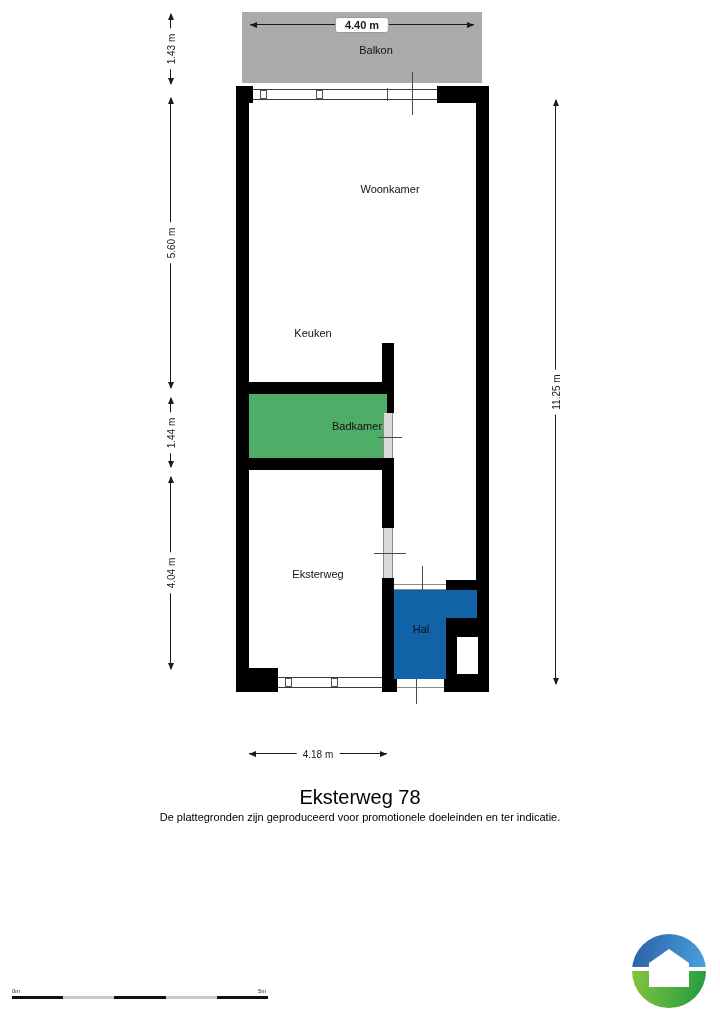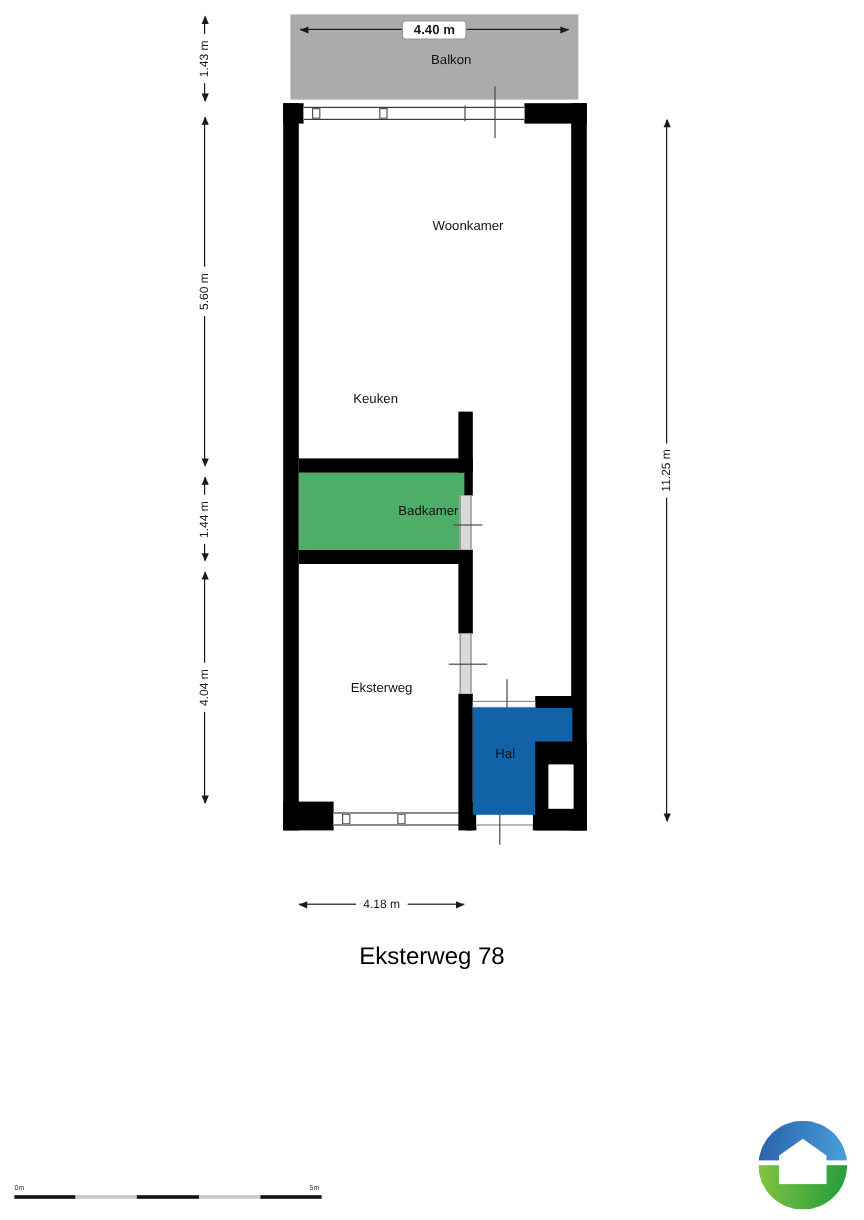--- a/index.html
+++ b/index.html
@@ -119,20 +119,21 @@
   <div class="vdim" style="left:555px;top:100px;height:584px;">
     <span class="dim-label">11.25 m</span>
   </div>
 
   <div class="hdim" style="left:249px;top:753px;width:138px;">
     <span class="dim-label">4.18 m</span>
   </div>
 
   <div class="title" style="top:786px;">Eksterweg 78</div>
   <div class="disclaimer" style="top:811px;">
+    <div>De plattegronden zijn geproduceerd voor promotionele doeleinden en ter indicatie.</div>
   </div>
 
   <div class="scale-label" style="left:12px;top:988px;">0m</div>
   <div class="scale-label" style="left:258px;top:988px;">5m</div>
   <div class="scalebar">
     <span style="background: rgb(17, 17, 17);"></span>
     <span style="background: rgb(201, 201, 201);"></span>
     <span style="background: rgb(17, 17, 17);"></span>
     <span style="background: rgb(201, 201, 201);"></span>
     <span style="background: rgb(17, 17, 17);"></span>

